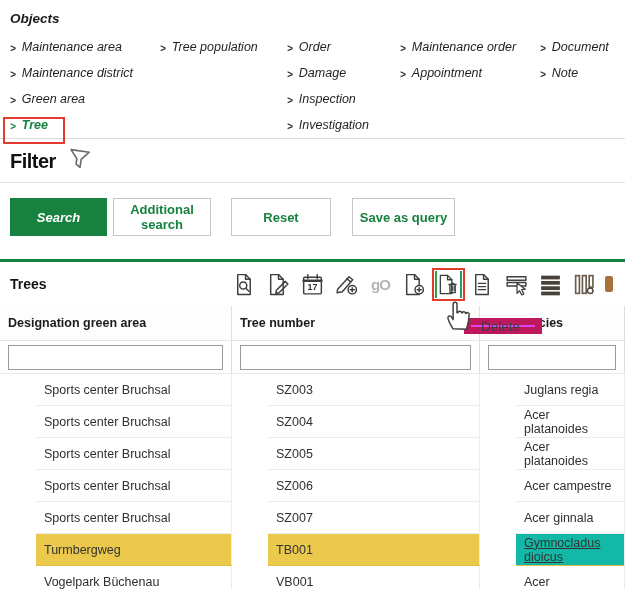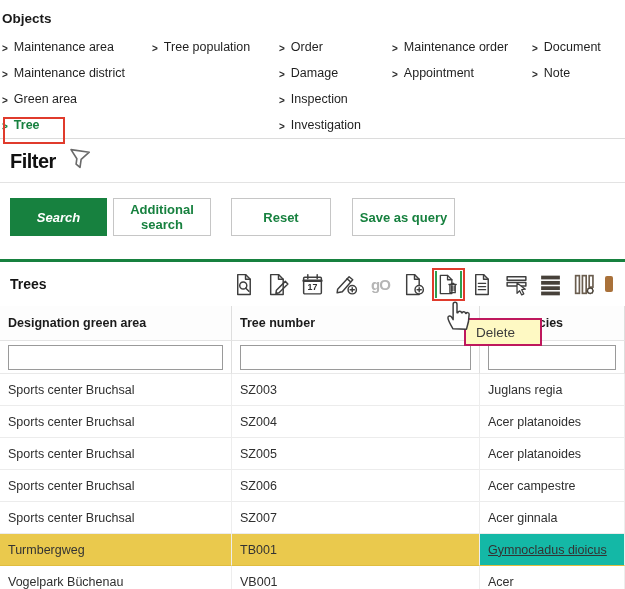--- a/index.html
+++ b/index.html
@@ -4,21 +4,21 @@
 <style>
   * { box-sizing: border-box; margin: 0; padding: 0; }
   html,body { width:625px; height:589px; }
   body {
     font-family: "Liberation Sans", sans-serif;
     background:#fff; color:#262626; overflow:hidden; position:relative;
   }
   .page { position:relative; width:625px; height:589px; overflow:hidden; }
 
   
-  .objects { padding:11px 10px 0 2px; }
+  .objects { padding:11px 10px 0 10px;font-style:italic; }
   .objects-title { font-size:13.5px; font-weight:700; color:#1a1a1a; margin-bottom:8px; }
   .obj-grid { display:flex; }
   .obj-col { display:flex; flex-direction:column; }
   .obj-col:nth-child(1){ width:150px; } .obj-col:nth-child(2){ width:127px; }
   .obj-col:nth-child(3){ width:113px; } .obj-col:nth-child(4){ width:140px; }
   .obj-col:nth-child(5){ flex:1; }
   .obj-item { height:26px; display:flex; align-items:center; font-size:12.5px; color:#1f1f1f; cursor:pointer; }
   .chev { font-size:10px; font-weight:700; color:#2c2c2c; margin-right:6px; transform:scaleY(1.15); }
   .obj-item.active { color:#17813F; font-weight:700; }
   .obj-item.active .chev { color:#17813F; }
@@ -52,27 +52,27 @@
   .tool-delete { position:relative; outline:2px solid #E03B2C; outline-offset:1px; border-left:2px solid #2e9e4f; border-right:2px solid #2e9e4f; }
   .tool-partial { width:8px; overflow:hidden; margin-right:-4px; }
   .tool-partial .sliver { width:14px; height:16px; background:#a9713a; border-radius:2px; }
 
   
   .grid { display:grid; grid-template-columns:232px 248px 145px; }
   .cell { border-right:1px solid #ededed; padding:0 8px; display:flex; align-items:center; }
   .hd-cell { height:35px; font-size:12.5px; font-weight:700; color:#1b1b1b; border-right:1px solid #dedede; border-bottom:1px solid #e4e4e4; background:#fdfdfd; cursor:pointer; }
   .flt-cell { height:33px; border-right:1px solid #dedede; border-bottom:1px solid #e9e9e9; align-items:center; }
   .flt-cell input { width:100%; height:25px; border:1px solid #9a9a9a; background:#fff; font-family:inherit; font-size:12px; padding:0 5px; }
-  .d-cell { height:32px; font-size:12.5px; color:#2f2f2f; border-bottom:1px solid #ececec; cursor:default; }
+  .d-cell { height:32px; font-size:12.5px; color:#2f2f2f; border-bottom:1px solid #ececec; cursor:default;margin-left:36px; }
   .row-hl .d-cell { background:#EAC94D; color:#333; border-bottom:1px solid #e0bd3f; }
 
   
   .overlay { position:absolute; pointer-events:none; }
   .redbox-tree { left:3px; top:117px; width:62px; height:27px; border:2px solid #E03B2C; }
-  .tooltip { left:464px; top:318px; width:78px; height:28px; background:#fef9c3; border:2px solid #be185d; font-size:13.5px; color:#3c3c3c; display:flex; align-items:center; padding-left:10px; z-index:5; }
+  .tooltip { left:464px; top:318px; width:78px; height:16px; background:#d946ef; border:7px solid #be185d; font-size:13.5px; color:#3c3c3c; display:flex; align-items:center; padding-left:10px; z-index:5; }
   .cursor-hand { left:441px; top:296px; width:32px; height:35px; z-index:6; }
 </style>
 </head>
 <body>
 
 <div class="page">
 
   <div class="objects">
     <div class="objects-title">Objects</div>
     <div class="obj-grid">

